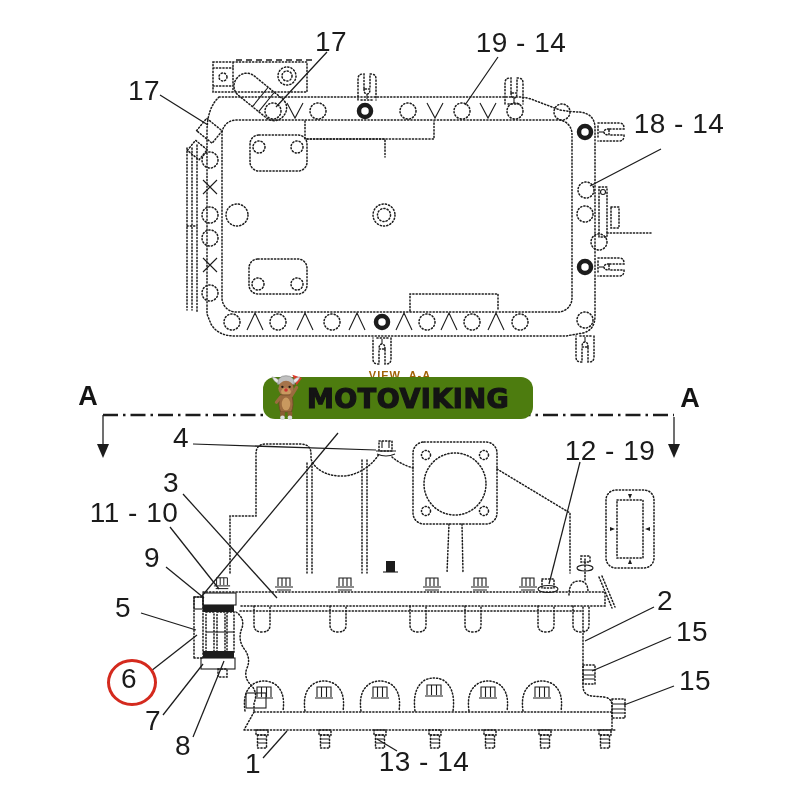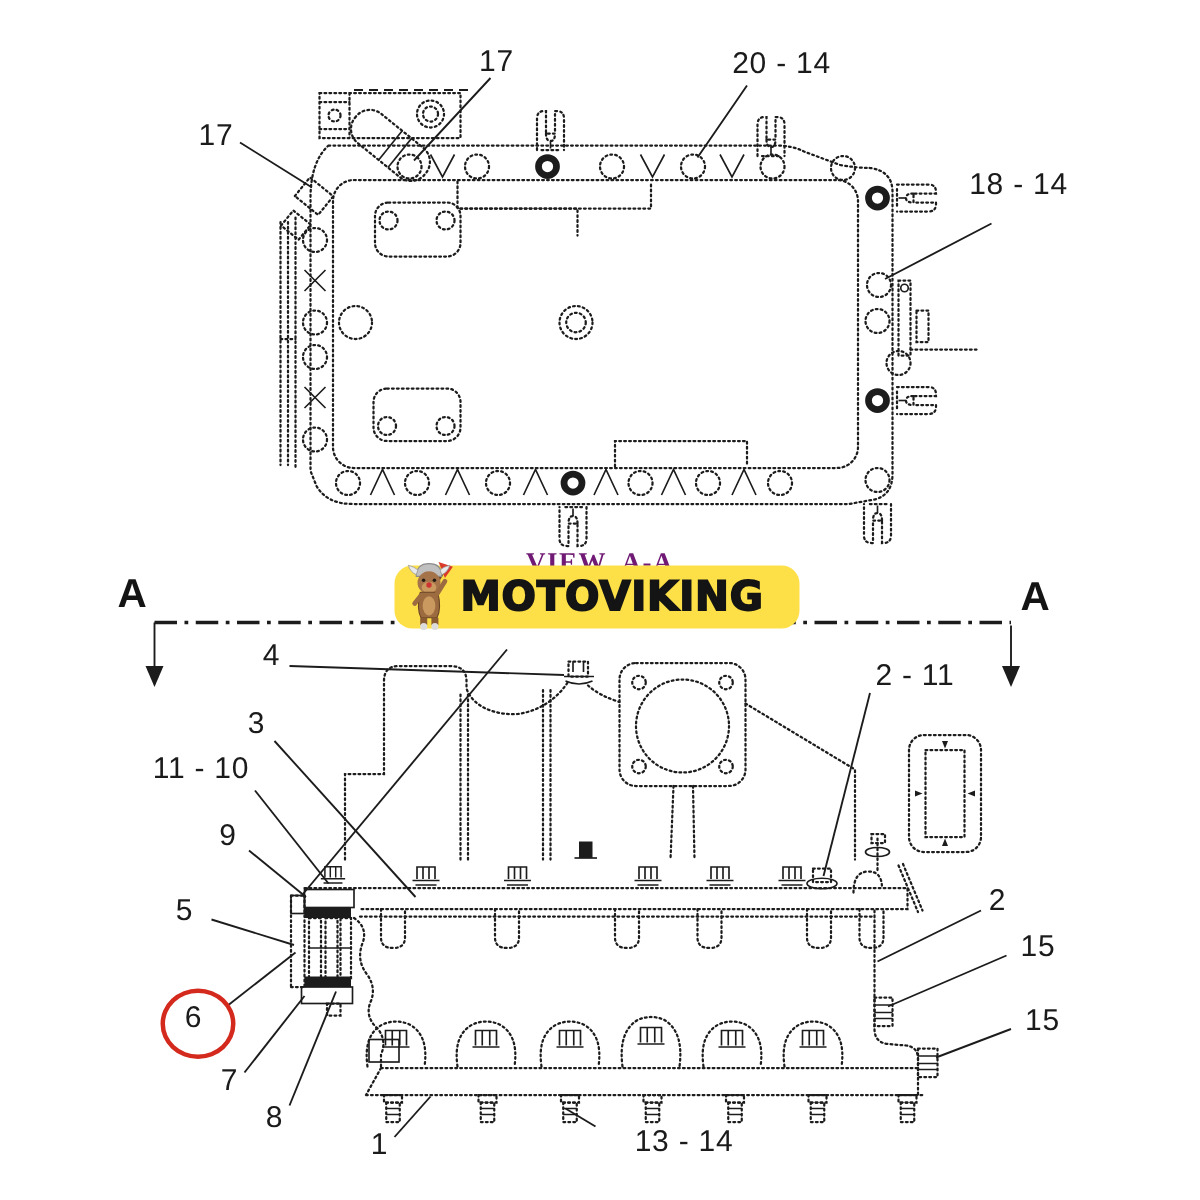--- a/index.html
+++ b/index.html
@@ -7,27 +7,27 @@
           font-family:"Liberation Sans", sans-serif;}
   svg.art{position:absolute;left:0;top:0;}
   
   .o{fill:none;stroke:#1c1c1c;stroke-width:1.5;stroke-dasharray:1.2 2.1;stroke-linecap:round;}
   .s{fill:none;stroke:#1c1c1c;stroke-width:1.1;}
   .ld{fill:none;stroke:#1c1c1c;stroke-width:1.25;}
   .dash{fill:none;stroke:#1c1c1c;stroke-width:1.4;stroke-dasharray:6 4;}
   .sec{fill:none;stroke:#1c1c1c;stroke-width:2.3;stroke-dasharray:15 5 2.5 5;}
   .thick{fill:none;stroke:#1c1c1c;stroke-width:4.5;}
   .fillb{fill:#1c1c1c;stroke:none;}
-  .callout{position:absolute;transform:translate(-50%,-50%);font-size:20px;color:#1b1b1b;
+  .callout{position:absolute;transform:translate(-50%,-50%);font-size:28px;color:#1b1b1b;
            white-space:nowrap;letter-spacing:0.5px;}
   .sectionA{position:absolute;transform:translate(-50%,-50%);font-size:27px;font-weight:bold;color:#141414;}
   .view-label{position:absolute;transform:translate(-50%,-50%);left:400px;top:375px;
-              font-size:18px;font-weight:bold;letter-spacing:1px;color:#701a75;white-space:pre;font-family:Liberation Serif, serif;}
+              font-size:11px;font-weight:bold;letter-spacing:1px;color:#a16207;white-space:pre;}
   .wm-band{position:absolute;left:263px;top:377px;width:270px;height:42px;border-radius:12px;
-           background:#fde047;display:flex;align-items:center;z-index:5;}
+           background:#4d7c0f;display:flex;align-items:center;z-index:5;}
   .wm-logo{position:absolute;left:6px;top:-6px;}
   .wm-text{position:absolute;left:44px;top:50%;transform:translateY(-50%);
            font-family:"DejaVu Sans", sans-serif;font-weight:bold;font-size:27px;color:#141414;
            letter-spacing:0.5px;-webkit-text-stroke:1.2px #141414;white-space:nowrap;}
   .red-circle{position:absolute;left:107px;top:659px;width:44px;height:41px;border:3px solid #d42a1e;
               border-radius:50%;}
 </style>
 </head>
 <body>
 
@@ -282,32 +282,32 @@
       <circle cx="19.7" cy="42.5" r="2.2" fill="#dddddd"></circle>
     </svg>
     <div class="wm-text">MOTOVIKING</div>
   </div>
 
   <div class="sectionA" style="left:88px;top:396px;">A</div>
   <div class="sectionA" style="left:690px;top:398px;">A</div>
 
   <div class="callout" style="left:144px;top:91px;">17</div>
   <div class="callout" style="left:331px;top:42px;">17</div>
-  <div class="callout" style="left:521px;top:43px;">20 - 14</div>
+  <div class="callout" style="left:521px;top:43px;">19 - 14</div>
   <div class="callout" style="left:679px;top:124px;">18 - 14</div>
 
   <div class="callout" style="left:181px;top:438px;">4</div>
   <div class="callout" style="left:171px;top:483px;">3</div>
   <div class="callout" style="left:134px;top:513px;">11 - 10</div>
   <div class="callout" style="left:152px;top:558px;">9</div>
   <div class="callout" style="left:123px;top:608px;">5</div>
   <div class="callout" style="left:129px;top:679px;">6</div>
   <div class="red-circle"></div>
   <div class="callout" style="left:153px;top:721px;">7</div>
   <div class="callout" style="left:183px;top:746px;">8</div>
   <div class="callout" style="left:253px;top:764px;">1</div>
-  <div class="callout" style="left:424px;top:762px;margin-left:32px;">13 - 14</div>
-  <div class="callout" style="left:610px;top:451px;">2 - 11</div>
+  <div class="callout" style="left:424px;top:762px;">13 - 14</div>
+  <div class="callout" style="left:610px;top:451px;">12 - 19</div>
   <div class="callout" style="left:665px;top:601px;">2</div>
   <div class="callout" style="left:692px;top:632px;">15</div>
   <div class="callout" style="left:695px;top:681px;">15</div>
 
 </div>
 
 </body></html>

